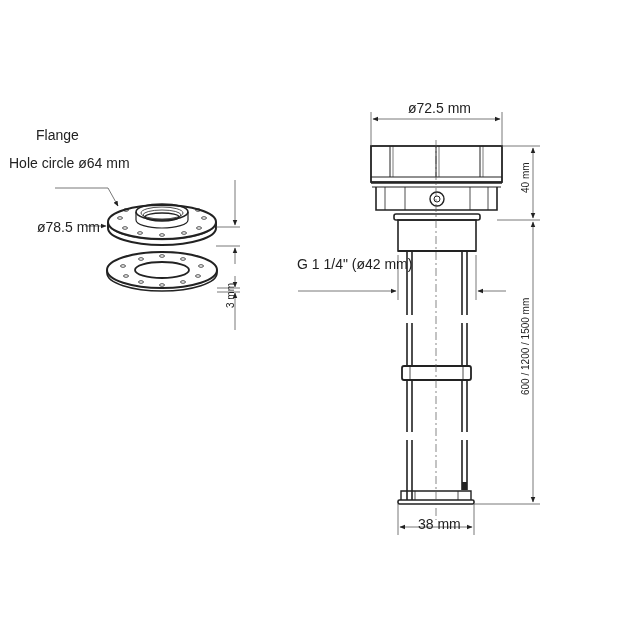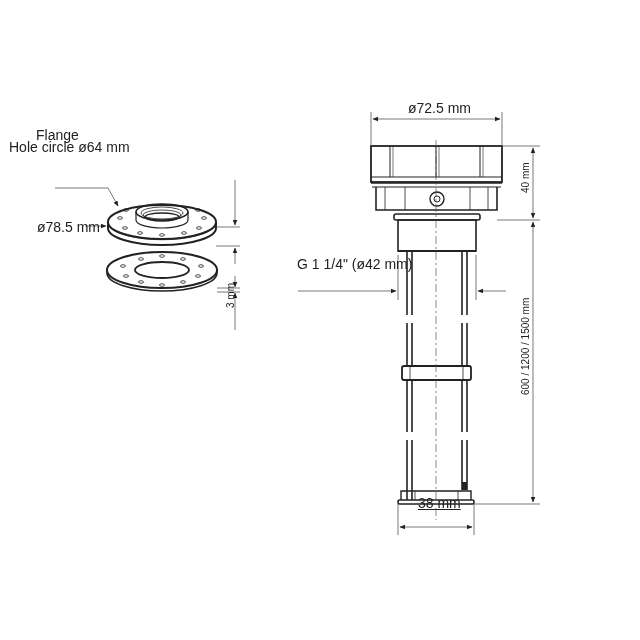--- a/index.html
+++ b/index.html
@@ -162,21 +162,21 @@
     <path d="M506,291 L478,291" marker-end="url(#arr)"></path>
 
     <line x1="398" y1="504" x2="398" y2="535"></line>
     <line x1="474" y1="504" x2="474" y2="535"></line>
     <path d="M436,527 L400,527" marker-end="url(#arr)"></path>
     <path d="M436,527 L472,527" marker-end="url(#arr)"></path>
   </g>
 </svg>
 
 <div class="lbl" style="left:36px; top:128px;">Flange</div>
-<div class="lbl" style="left:9px; top:140px;">Hole circle ø64 mm</div>
+<div class="lbl" style="left:9px; top:156px;">Hole circle ø64 mm</div>
 <div class="lbl" style="left:37px; top:220px;">ø78.5 mm</div>
 <div class="vlbl" style="left:226px; top:308px;">3 mm</div>
 
 <div class="lbl" style="left:408px; top:101px;">ø72.5 mm</div>
 <div class="vlbl" style="left:521px; top:193px;">40 mm</div>
 <div class="lbl" style="left:297px; top:257px;">G 1 1/4" (ø42 mm)</div>
 <div class="vlbl" style="left:521px; top:395px;">600 / 1200 / 1500 mm</div>
-<div class="lbl" style="left:418px; top:496px;text-decoration:underline;">38 mm</div>
+<div class="lbl" style="left:418px; top:517px;">38 mm</div>
 
 </body></html>

